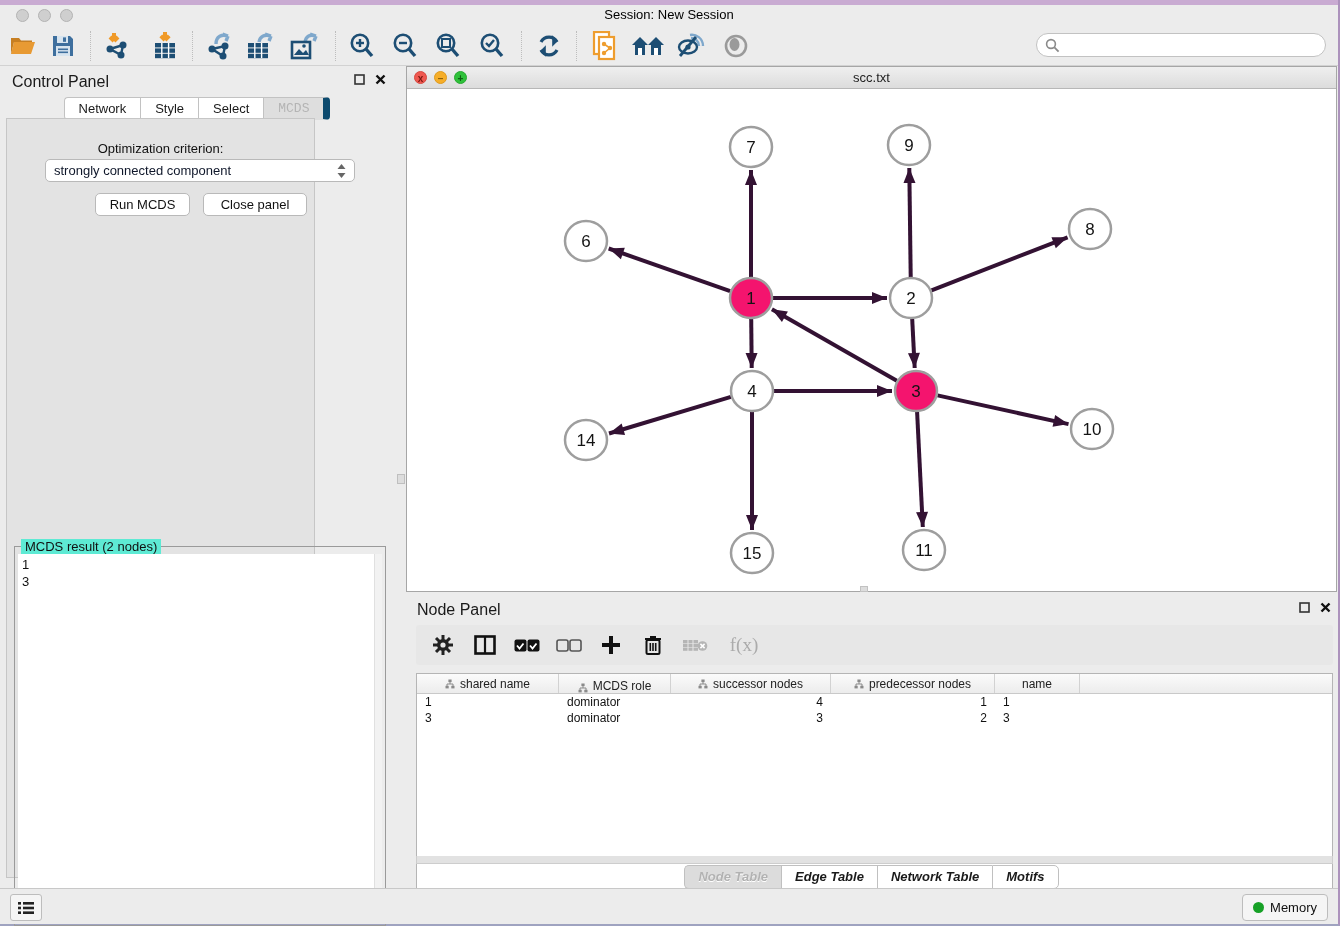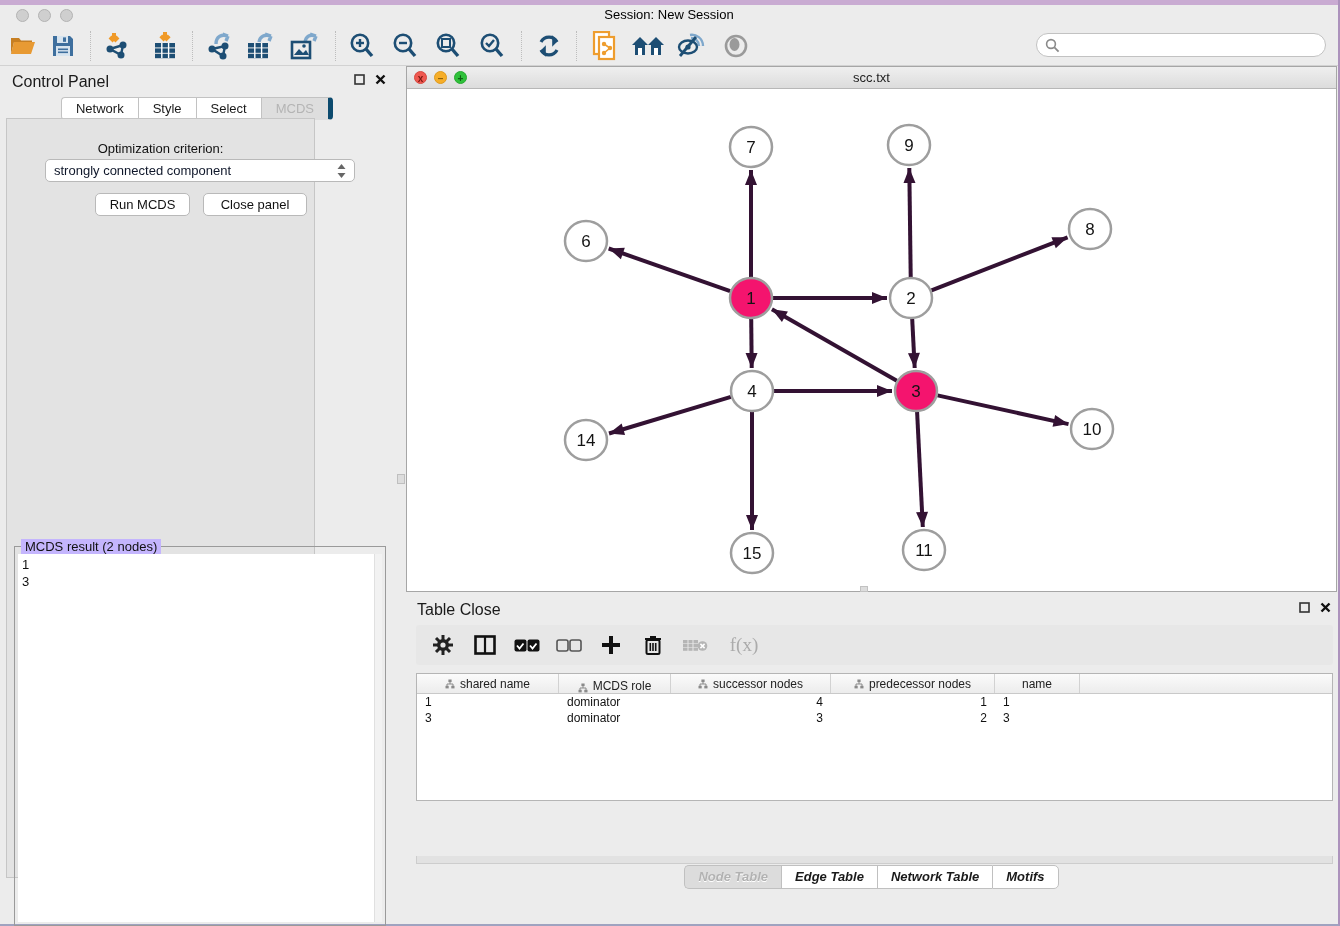--- a/index.html
+++ b/index.html
@@ -18,48 +18,48 @@
   .search{position:absolute;right:12px;top:7px;width:290px;height:24px;background:#fff;border:1px solid #C2C2C2;border-radius:12px;display:flex;align-items:center;padding-left:8px;box-sizing:border-box;}
   .search input{border:none;outline:none;flex:1;font-size:13px;background:transparent;margin-left:5px;font-family:"Liberation Sans",sans-serif;}
   
   .cp{position:absolute;left:0;top:66px;width:394px;height:814px;}
   .cp-header{position:absolute;left:0;top:0;width:100%;height:28px;}
   .panel-title{position:absolute;left:12px;top:7px;font-size:16px;color:#1a1a1a;}
   .panel-btns{position:absolute;right:8px;top:8px;display:flex;gap:10px;align-items:center;}
   .cp-tabs{position:absolute;left:0;top:31px;width:100%;display:flex;justify-content:center;}
   .tab{height:21px;line-height:21px;padding:0 14px;font-size:13px;background:#fff;border:1px solid #C2C2C2;border-right:none;color:#1a1a1a;}
   .tab:first-child{border-top-left-radius:4px;border-bottom-left-radius:4px;}
-  .tab:last-child{border-right:5px solid #0c4a6e;border-top-right-radius:4px;border-bottom-right-radius:4px;}
+  .tab:last-child{border-right:7px solid #0c4a6e;border-top-right-radius:4px;border-bottom-right-radius:4px;font-family:Liberation Mono, monospace;}
   .tab.inactive-look{background:#DEDEDE;color:#B4B4B4;border-bottom-color:#DEDEDE;}
   .cp-body{position:absolute;left:6px;top:52px;width:309px;height:760px;background:#E3E3E3;border:1px solid #C6C6C6;box-sizing:border-box;}
   .opt-label{position:absolute;left:0;width:100%;top:22px;text-align:center;font-size:13px;color:#111;}
   .dropdown{position:absolute;left:38px;top:40px;width:310px;height:23px;background:#fff;border:1px solid #B9B9B9;border-radius:5px;display:flex;align-items:center;box-sizing:border-box;padding:0 8px;}
   .dropdown .dd-text{flex:1;font-size:13px;color:#0f172a;}
   .btn{position:absolute;height:23px;background:#fff;border:1px solid #B9B9B9;border-radius:5px;font-size:13px;color:#111;display:flex;align-items:center;justify-content:center;box-sizing:border-box;}
   .group{position:absolute;left:7px;top:427px;width:370px;height:378px;border:1px solid #9a9a9a;}
-  .group-title{position:absolute;left:6px;top:-8px;background:#c4b5fd;padding:0 4px;font-size:13px;color:#111;}
+  .group-title{position:absolute;left:6px;top:-8px;background:#5eead4;padding:0 4px;font-size:13px;color:#111;}
   .group-textarea{position:absolute;left:3px;top:7px;right:10px;bottom:3px;background:#fff;font-size:13px;color:#111;white-space:pre;padding:2px 4px;line-height:17px;}
   .group-scroll{position:absolute;right:3px;top:7px;width:7px;bottom:3px;background:#F2F2F2;border-left:1px solid #E0E0E0;}
   
   .netwin{position:absolute;left:406px;top:66px;width:931px;height:526px;border:1px solid #A6A6A6;box-sizing:border-box;background:#fff;}
   .nw-titlebar{position:absolute;left:0;top:0;width:100%;height:22px;background:linear-gradient(#EFEFEF,#DCDCDC);border-bottom:1px solid #B7B7B7;box-sizing:border-box;}
   .nw-lights{position:absolute;left:7px;top:4px;display:flex;gap:7px;}
   .nw-lights span{width:13px;height:13px;border-radius:50%;font-size:10px;font-weight:bold;text-align:center;line-height:13px;box-sizing:border-box;}
   .lt-close{background:#EF5850;border:1px solid #D64840;color:#7C1812;}
   .lt-min{background:#F6AE29;border:1px solid #DE9A1E;color:#8A5D07;}
   .lt-max{background:#2FC13A;border:1px solid #27A931;color:#0D5F13;}
   .nw-title{position:absolute;left:0;right:0;top:3px;text-align:center;font-size:13px;color:#222;}
   #graph-svg{position:absolute;left:0;top:22px;}
   .canvas-handle{position:absolute;width:8px;height:6px;background:#DDD;border:1px solid #C2C2C2;box-sizing:border-box;}
   
   .tp{position:absolute;left:406px;top:595px;width:931px;height:295px;}
   .tp-toolbar{position:absolute;left:10px;top:30px;right:4px;height:40px;background:#E7E7E7;border-radius:3px;display:flex;align-items:center;gap:16px;padding-left:14px;box-sizing:border-box;}
   .tp-tool{width:26px;height:26px;display:flex;align-items:center;justify-content:center;}
   .fx{font-family:"Liberation Serif",serif;font-size:19px;color:#ABABAB;}
-  .tp-table{position:absolute;left:10px;top:78px;right:4px;height:128px;background:#fff;border:1px solid #B5B5B5;box-sizing:border-box;overflow:hidden;}
+  .tp-table{position:absolute;left:10px;top:78px;right:4px;height:237px;background:#fff;border:1px solid #B5B5B5;box-sizing:border-box;overflow:hidden;}
   .thead{display:flex;height:19px;border-bottom:1px solid #C9C9C9;background:linear-gradient(#FBFBFB,#ECECEC);}
   .th{display:flex;align-items:center;justify-content:center;gap:5px;font-size:12px;color:#222;border-right:1px solid #D2D2D2;box-sizing:border-box;height:19px;}
   .trow{display:flex;height:16px;}
   .td{font-size:12px;color:#111;box-sizing:border-box;padding:0 8px;line-height:16px;}
   .tp-strip{position:absolute;left:10px;right:4px;top:261px;height:8px;background:#E2E2E2;border:1px solid #CDCDCD;border-top:none;box-sizing:border-box;}
   .tp-tabs{position:absolute;left:0;width:100%;top:270px;display:flex;justify-content:center;}
   .seg{height:22px;line-height:22px;padding:0 13px;font-size:13px;font-weight:bold;color:#1a1a1a;background:#fff;border:1px solid #C0C0C0;border-right:none;font-style:italic;}
   .seg:first-child{border-top-left-radius:5px;border-bottom-left-radius:5px;}
   .seg:last-child{border-right:1px solid #C0C0C0;border-top-right-radius:5px;border-bottom-right-radius:5px;}
   .seg.sel{background:#DCDCDC;color:#B2B2B2;text-shadow:0 1px 0 #fff;}
@@ -357,21 +357,21 @@
         </g>
         <g>
           <ellipse cx="517" cy="461" rx="21" ry="20" fill="#FFFFFF" stroke="#9E9E9E" stroke-width="2.5"></ellipse>
           <text x="517" y="467" text-anchor="middle" font-size="17" font-family="Liberation Sans, sans-serif" fill="#141414">11</text>
         </g>
       </svg>
   </div>
   <div class="canvas-handle" style="left:860px;top:586px"></div>
 
   <div class="tp">
-    <span class="panel-title" style="left:11px;top:6px">Table Close</span>
+    <span class="panel-title" style="left:11px;top:6px">Node Panel</span>
     <span class="panel-btns" style="top:7px;right:6px">
       <svg width="11" height="11" viewBox="0 0 11 11">
           <rect x="1" y="1" width="9" height="9" fill="none" stroke="#333" stroke-width="1.6"></rect>
         </svg>
       <svg width="11" height="11" viewBox="0 0 11 11">
           <path d="M1.5 1.5 L9.5 9.5 M9.5 1.5 L1.5 9.5" stroke="#111" stroke-width="2.4"></path>
         </svg>
     </span>
     <div class="tp-toolbar">
       <div class="tp-tool">
@@ -505,14 +505,32 @@
     </div>
     <div class="tp-strip"></div>
     <div class="tp-tabs">
       <div class="seg sel">Node Table</div>
       <div class="seg">Edge Table</div>
       <div class="seg">Network Table</div>
       <div class="seg">Motifs</div>
     </div>
   </div>
 
+  <div class="statusbar">
+    <div class="sb-left">
+      <svg width="16" height="14" viewBox="0 0 16 14">
+          <g fill="#222">
+            <rect x="0" y="1" width="3" height="2.6"></rect>
+            <rect x="5" y="1" width="11" height="2.6"></rect>
+            <rect x="0" y="5.7" width="3" height="2.6"></rect>
+            <rect x="5" y="5.7" width="11" height="2.6"></rect>
+            <rect x="0" y="10.4" width="3" height="2.6"></rect>
+            <rect x="5" y="10.4" width="11" height="2.6"></rect>
+          </g>
+        </svg>
+    </div>
+    <div class="sb-mem">
+      <span class="mem-dot"></span>
+      <span>Memory</span>
+    </div>
+  </div>
 
 </div>
 
 </body></html>

